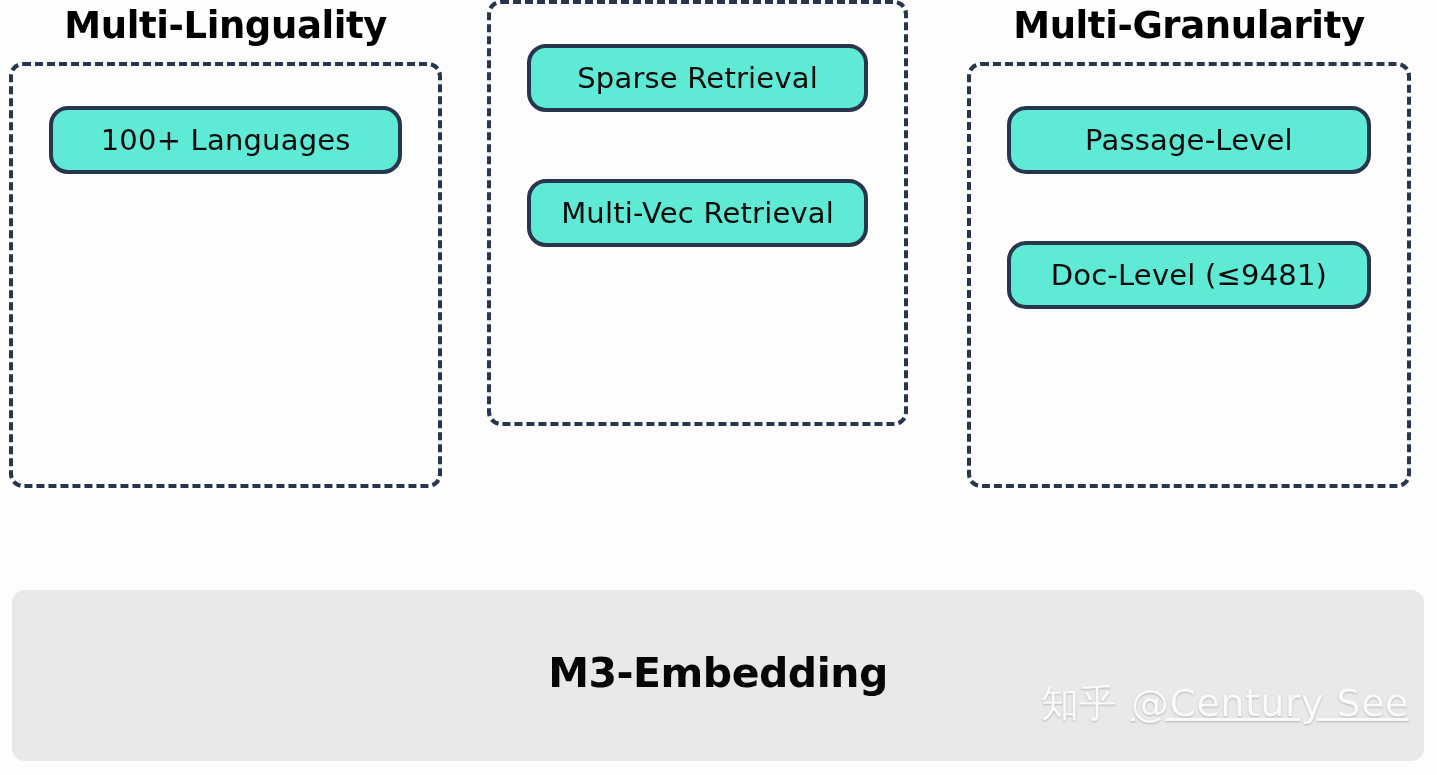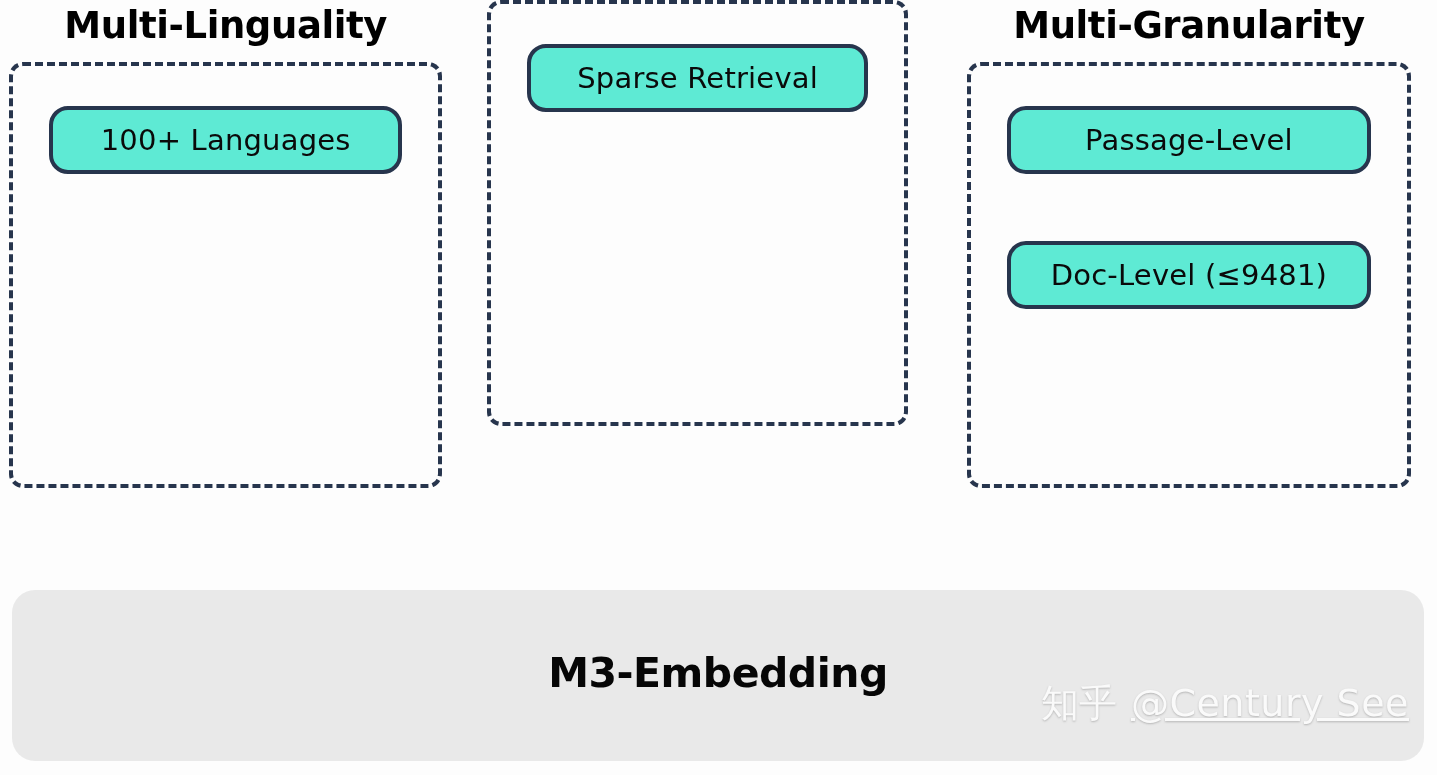--- a/index.html
+++ b/index.html
@@ -87,21 +87,21 @@
   }
 
   
   .footer-bar {
     position: absolute;
     left: 12px;
     top: 590px;
     width: 1412px;
     height: 171px;
     background: #e9e9e9;
-    border-radius: 23px;
+    border-radius: 13px;
     display: flex;
     align-items: center;
     justify-content: center;
   }
   .footer-title {
     font-family: "DejaVu Sans", sans-serif;
     font-weight: bold;
     font-size: 41px;
     line-height: 44px;
     color: #060606;
@@ -144,20 +144,23 @@
         <span class="item-label">100+ Languages</span>
       </div>
     </div>
   </div>
 
   <div class="column c1">
     <div class="dashed-box">
       <div class="item-box">
         <span class="item-label">Sparse Retrieval</span>
       </div>
+      <div class="item-box">
+        <span class="item-label">Multi-Vec Retrieval</span>
+      </div>
     </div>
   </div>
 
   <div class="column c2">
     <div class="col-title">Multi-Granularity</div>
     <div class="dashed-box">
       <div class="item-box">
         <span class="item-label">Passage-Level</span>
       </div>
       <div class="item-box">

